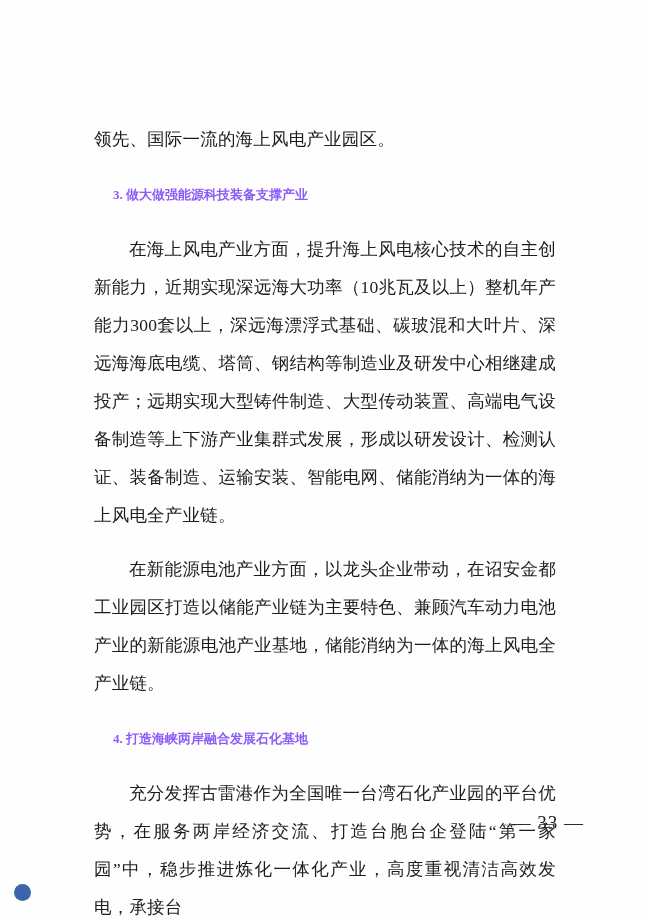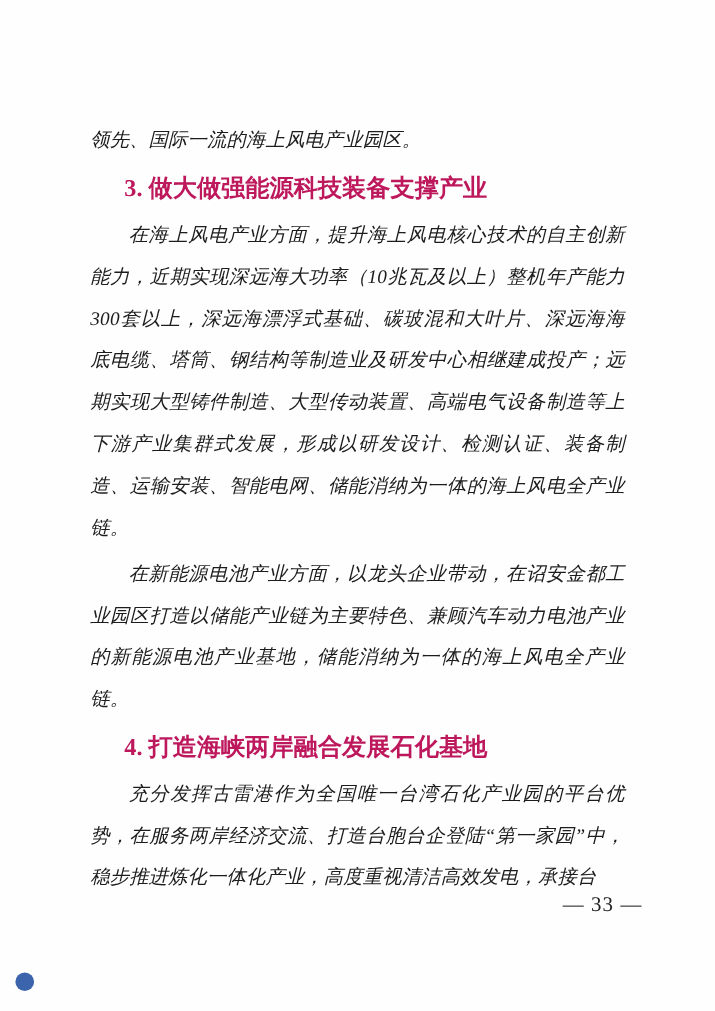--- a/index.html
+++ b/index.html
@@ -28,34 +28,33 @@
     left: 78px;
     top: 104px;
     width: 494px;
   }
   .para {
     font-size: 17.5px;
     line-height: 38px;
     letter-spacing: 0.2px;
     text-align: justify;
     text-justify: inter-ideograph;
-    margin: 4px;
+    margin: 16px;
     color: #1c1c1c;
-    font-style: italic;
   }
   .para.indent {
     text-indent: 35px;
   }
   .heading {
-    font-size: 22px;
+    font-size: 13px;
     line-height: 38px;
     font-weight: bold;
     text-indent: 35px;
     margin: 0;
-    color: #be185d;
+    color: #8b5cf6;
     font-family: "Liberation Serif", "DejaVu Serif", serif;
   }
   .gap-small {
     height: 2px;
   }
   .page-number {
     position: absolute;
     right: 66px;
     top: 812px;
     font-size: 19px;

